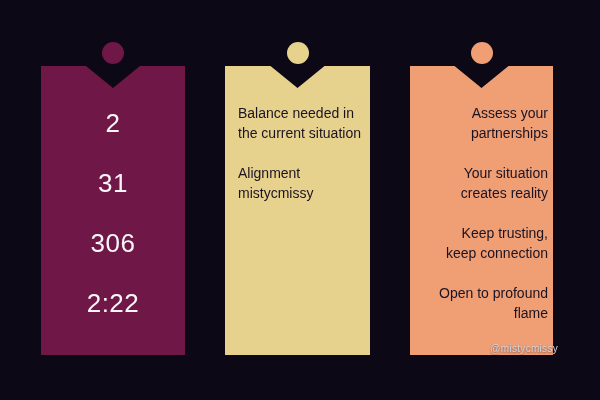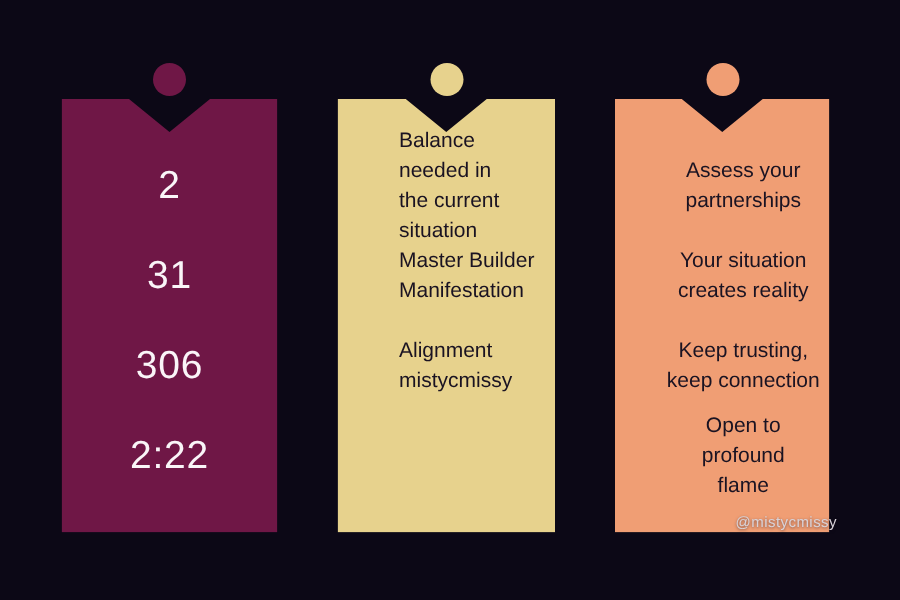--- a/index.html
+++ b/index.html
@@ -58,24 +58,23 @@
   .num-row {
     align-items: center;
     font-size: 26px;
     letter-spacing: 0.5px;
     color: var(--light_text);
   }
   .text-row {
     font-size: 14px;
     line-height: 20px;
     color: var(--dark_text);
-    margin-left: 28px;
   }
   .left-align  { text-align: left; padding: 0 3px 0 13px; }
-  .center-align { text-align: center; padding: 0 5px; }
+  .center-align { text-align: right; padding: 0 5px; }
 
   .watermark {
     position: absolute;
     right: 42px;
     bottom: 46px;
     font-size: 10px;
     letter-spacing: 0.3px;
     color: var(--watermark_color);
     text-shadow: 0 1px 2px rgba(20,10,25,0.55);
     margin-top: 43px;
@@ -95,22 +94,20 @@
     </div>
   </div>
 </div>
 
 <div class="card-col col-2">
   <div class="pin-circle"></div>
   <div class="card">
     <div class="card-body">
       <div class="row text-row left-align">Balance needed in
 the current situation</div>
-      <div class="row text-row left-align">Master Builder
-Manifestation</div>
       <div class="row text-row left-align">Alignment
 mistycmissy</div>
     </div>
   </div>
 </div>
 
 <div class="card-col col-3">
   <div class="pin-circle"></div>
   <div class="card">
     <div class="card-body">

